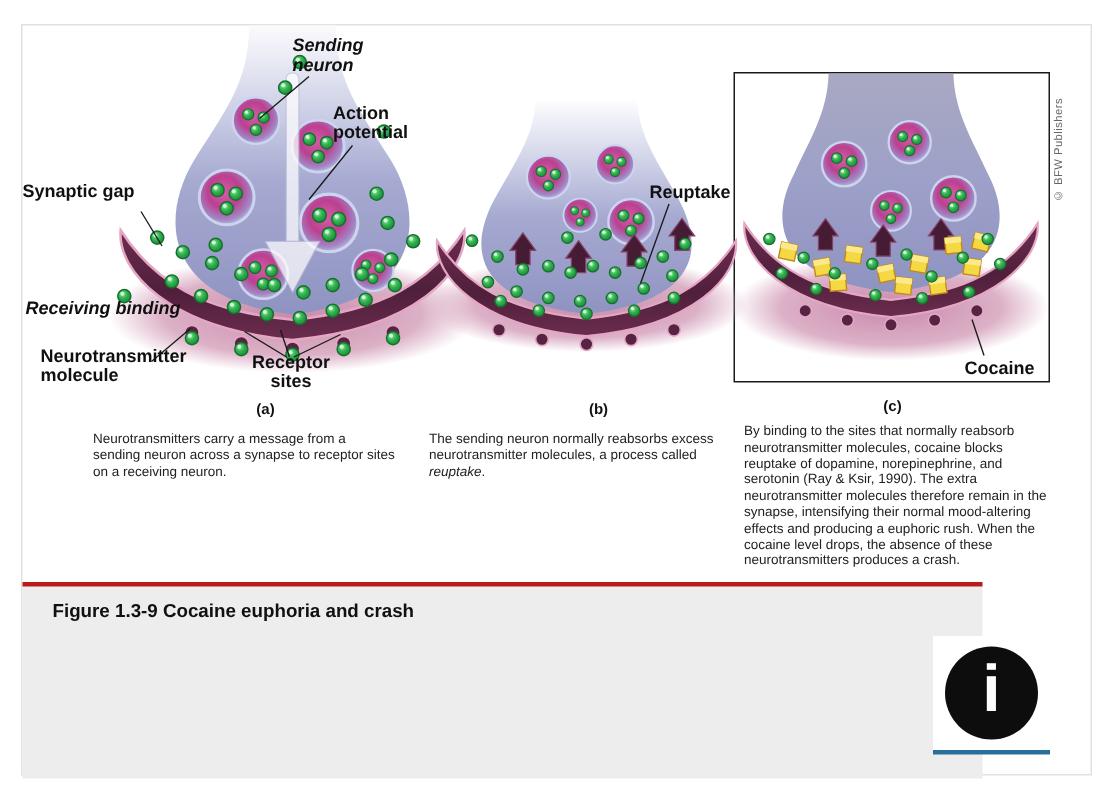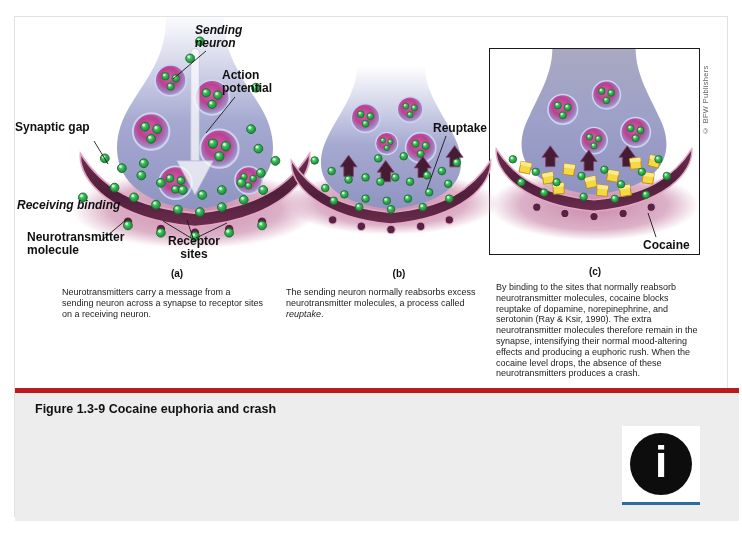--- a/index.html
+++ b/index.html
@@ -10,22 +10,22 @@
   .diagram{position:absolute;left:0;top:0;width:712px;height:371px;}
   .art{position:absolute;z-index:1;}
   .leaders{position:absolute;left:0;top:0;width:712px;height:371px;z-index:5;pointer-events:none;}
   .dlabel{position:absolute;z-index:6;font-size:12px;font-weight:bold;line-height:1.12;
           white-space:pre-line;color:#101010;}
   .ital{font-style:italic;}
   .cframe{position:absolute;left:474px;top:31px;width:209px;height:205px;
           border:1.5px solid #1a1a1a;overflow:hidden;background:#fff;z-index:0;}
   .pletter{position:absolute;width:40px;text-align:center;font-size:10px;font-weight:bold;z-index:6;}
   .pcap{position:absolute;font-size:9px;line-height:1.2;color:#222;z-index:6;}
-  .band{position:absolute;left:0;top:371px;width:724px;height:128px;background:#ededed;
-        border-top:5px solid #b91c1c;}
+  .band{position:absolute;left:0;top:371px;width:600px;height:128px;background:#ededed;
+        border-top:3px solid #b91c1c;padding-left:40px;}
   .figtitle{position:absolute;left:20px;top:9px;font-size:12.5px;font-weight:bold;color:#101010;}
   .infobtn{position:absolute;left:607px;top:33px;width:78px;height:76px;background:#ffffff;
            display:flex;align-items:center;justify-content:center;cursor:pointer;}
   .infocircle{width:62px;height:62px;border-radius:50%;background:#0d0d0d;
               display:flex;align-items:center;justify-content:center;}
   .infoglyph{color:#ffffff;font-weight:bold;font-size:44px;line-height:1;
              font-family:"Liberation Sans",sans-serif;transform:translateY(-2px);}
   .infoline{position:absolute;left:607px;top:109px;width:78px;height:3px;background:#2a6e9c;}
   .credit{position:absolute;left:686px;top:8px;height:110px;writing-mode:vertical-rl;
           transform:rotate(180deg);font-size:7.5px;color:#666;letter-spacing:.3px;z-index:6;}

